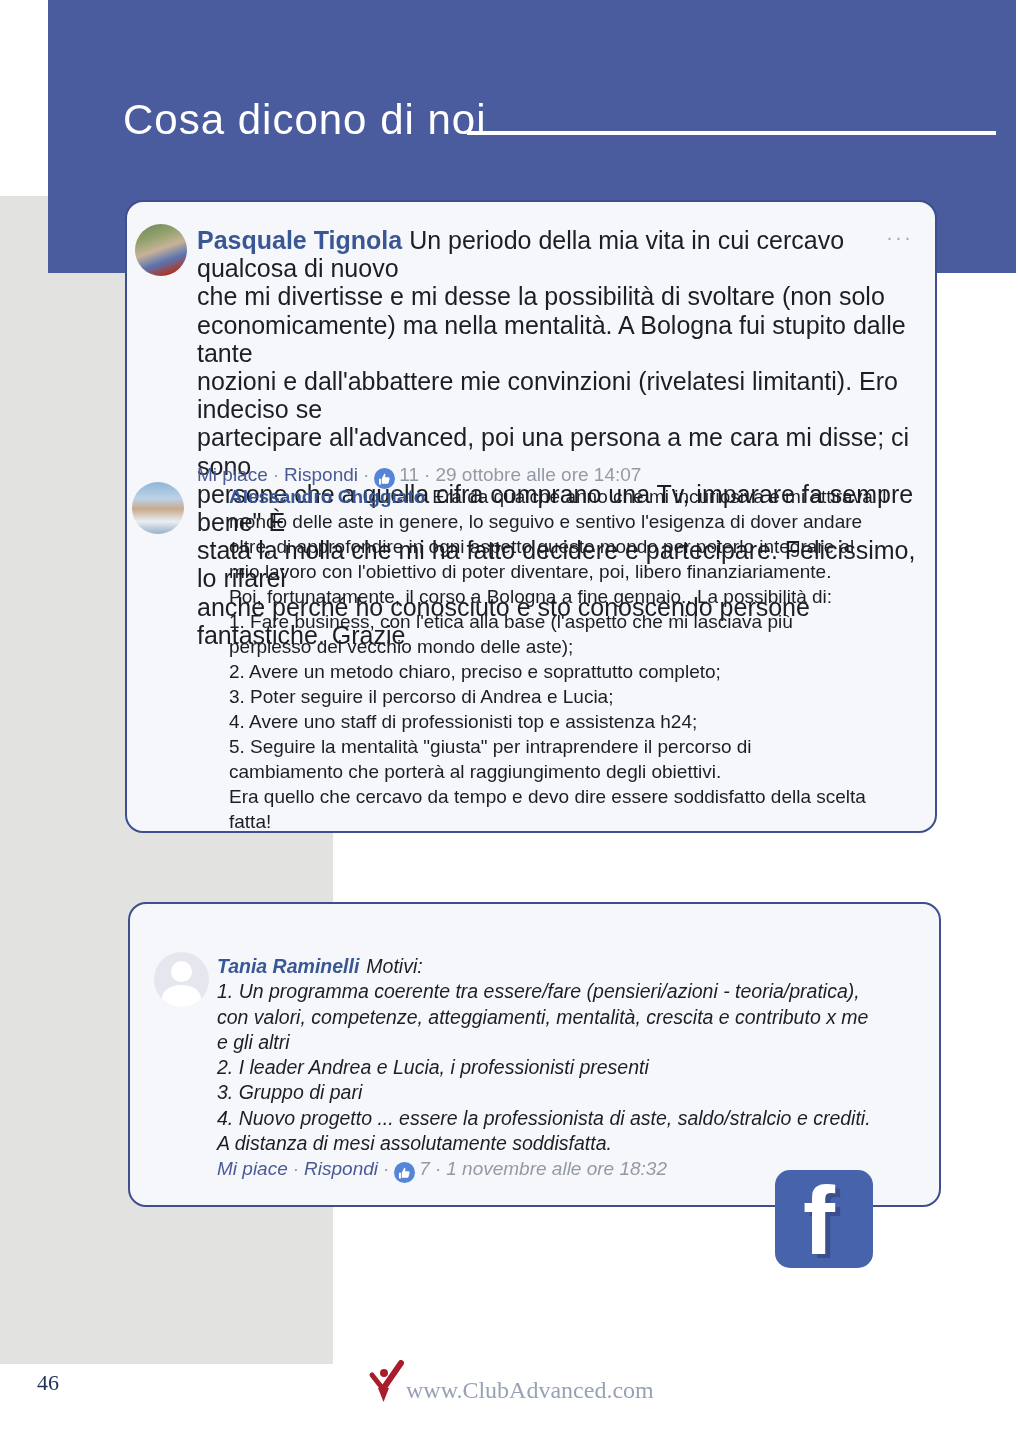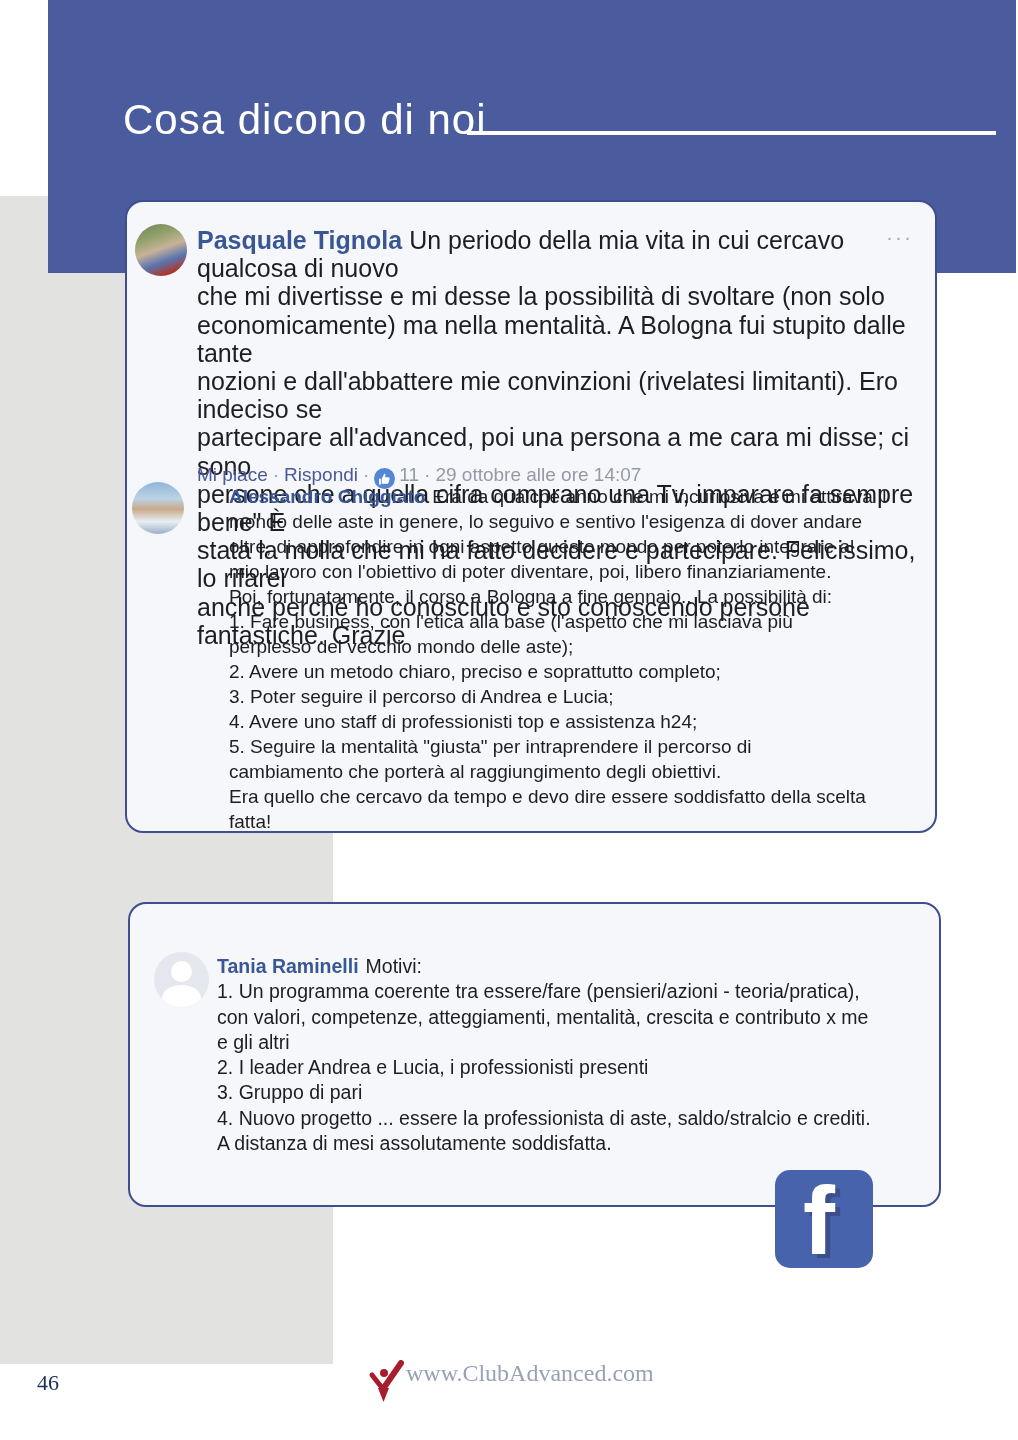--- a/index.html
+++ b/index.html
@@ -11,21 +11,21 @@
 
   
   .blue-header{position:absolute;left:48px;top:0;width:968px;height:273px;background:#4a5b9e;}
   .page-title{position:absolute;left:75px;top:96px;margin:0;color:#ffffff;
               font-size:42px;font-weight:300;letter-spacing:1px;font-family:"Liberation Sans",sans-serif;}
   .title-underline{position:absolute;left:419px;top:131px;width:529px;height:4px;background:#ffffff;}
 
   
   .card{position:absolute;background:#f6f7fa;border:2px solid #3f4e8f;border-radius:18px;box-sizing:border-box;}
   .card1{left:125px;top:200px;width:812px;height:633px;}
-  .card2{left:128px;top:902px;width:813px;height:305px;}
+  .card2{left:128px;top:902px;width:813px;height:305px;font-style:italic;}
 
   .avatar{position:absolute;border-radius:50%;overflow:hidden;}
   .av1{left:8px;top:22px;width:52px;height:52px;
        background:linear-gradient(160deg,#6f8457 0%,#93a26d 28%,#c8b298 48%,#5a74b0 68%,#a83a30 86%,#6d2a22 100%);}
   .av2{left:5px;top:280px;width:52px;height:52px;
        background:linear-gradient(180deg,#8fb6d9 0%,#bcd3e6 32%,#c9a98d 52%,#e8eef3 76%,#9ab0c8 100%);}
   .av3{left:24px;top:48px;width:55px;height:55px;background:#e4e7ee;}
   .av3::before{content:"";position:absolute;left:17px;top:9px;width:21px;height:21px;border-radius:50%;background:#ffffff;}
   .av3::after{content:"";position:absolute;left:8px;top:33px;width:39px;height:26px;border-radius:50% 50% 0 0;background:#ffffff;}
 
@@ -51,21 +51,21 @@
   
   .fb-icon{position:absolute;left:775px;top:1170px;width:98px;height:98px;border-radius:15px;
            background:#4763ab;overflow:hidden;cursor:pointer;z-index:5;}
   .fb-icon span{position:absolute;left:28px;top:-4px;color:#ffffff;font-size:96px;font-weight:bold;
                 font-family:"Liberation Sans",sans-serif;
                 text-shadow:5px 4px 0 rgba(42,56,100,0.45);}
 
   
   .footer-num{position:absolute;left:37px;top:1370px;font-family:Liberation Serif, serif;
               font-size:22px;color:#1d3057;}
-  .footer-brand{position:absolute;left:368px;top:1360px;display:flex;align-items:flex-start;}
+  .footer-brand{position:absolute;left:368px;top:1360px;display:flex;align-items:flex-end;}
   .footer-brand svg{margin-right:2px;}
   .site-link{font-family:"Liberation Serif",serif;font-size:24px;color:#98a1b5;text-decoration:none;cursor:pointer;}
 </style>
 </head>
 <body>
 
 <div class="page">
 
   <div class="gray-col"></div>
 
@@ -119,20 +119,25 @@
     <div class="comment-text t3">
       <span class="cname">Tania Raminelli</span><span class="ctext">Motivi:
 1. Un programma coerente tra essere/fare (pensieri/azioni - teoria/pratica),
 con valori, competenze, atteggiamenti, mentalità, crescita e contributo x me
 e gli altri
 2. I leader Andrea e Lucia, i professionisti presenti
 3. Gruppo di pari
 4. Nuovo progetto ... essere la professionista di aste, saldo/stralcio e crediti.
 A distanza di mesi assolutamente soddisfatta.</span>
     </div>
+    <div class="meta m2">
+      <a class="mlink">Mi piace</a><span class="msep">·</span><a class="mlink">Rispondi</a><span class="msep">·</span><span class="like-badge"><svg viewBox="0 0 16 16" width="13" height="13">
+            <path fill="#ffffff" d="M1.2 7h2.4v7H1.2z M4.6 13.3V7.2L7.7 1c.9 0 1.6.75 1.45 1.65L8.6 5.3h4.2c1 0 1.75 1 1.45 2l-1.3 4.6c-.2.8-.95 1.4-1.75 1.4H5.7c-.4 0-.8-.07-1.1-.2z"></path>
+          </svg></span><span>7</span><span class="msep">·</span><span>1 novembre alle ore 18:32</span>
+    </div>
   </div>
 
   <div class="fb-icon">
     <span>f</span>
   </div>
 
   <div class="footer-num">46</div>
   <div class="footer-brand">
     <svg width="36" height="44" viewBox="0 0 36 44">
       <path d="M4 15 L15 29" stroke="#a81d2b" stroke-width="5" stroke-linecap="round" fill="none"></path>

